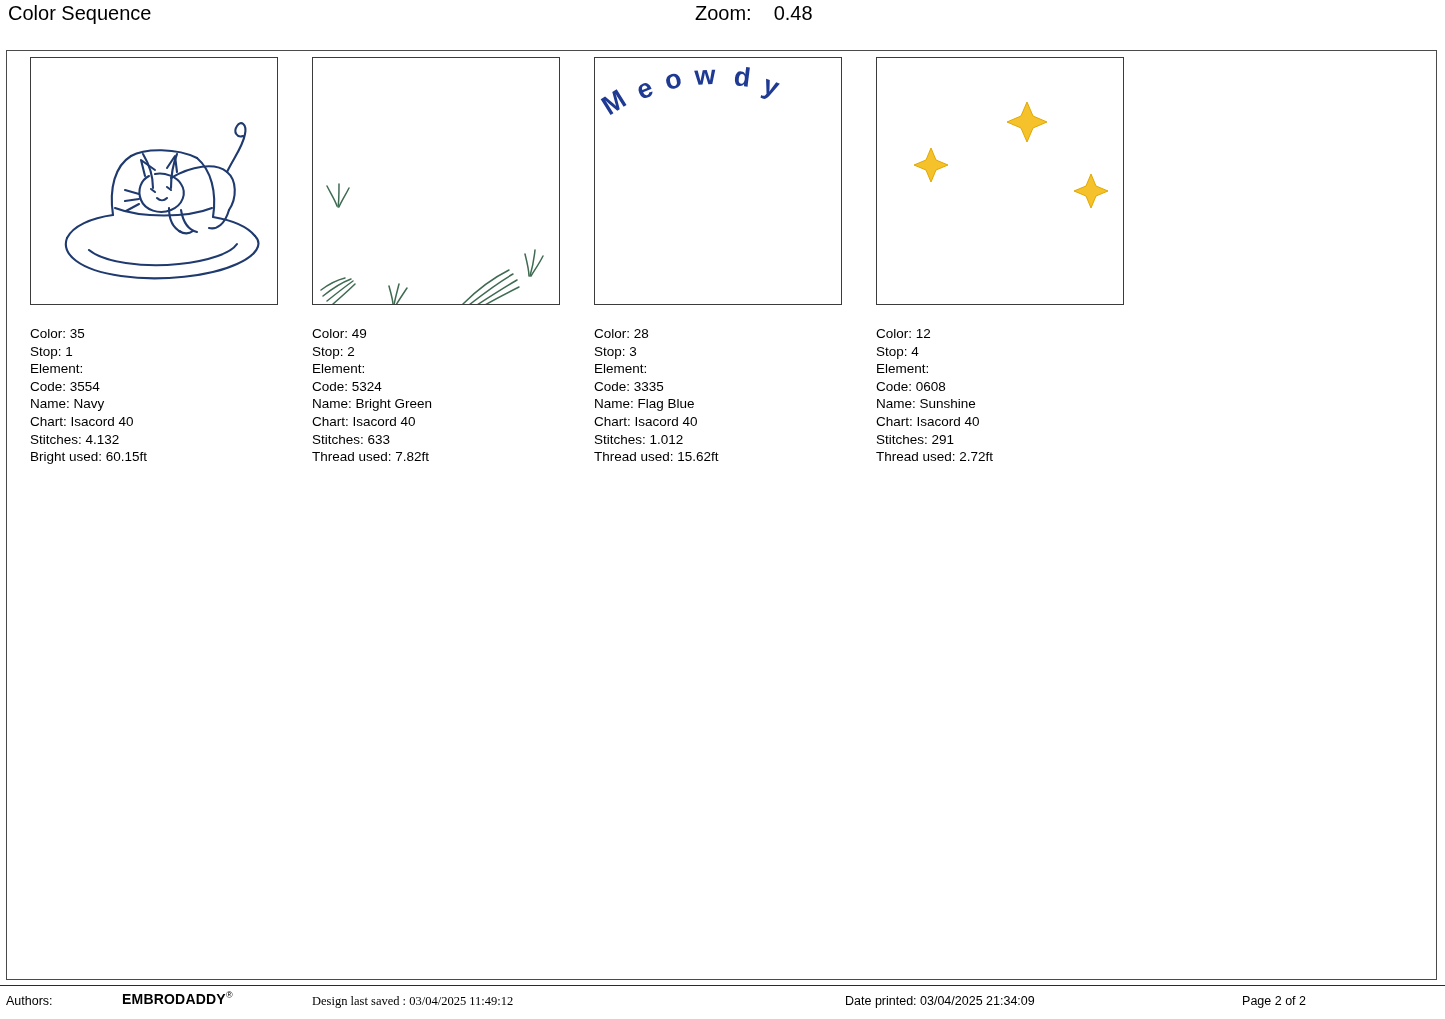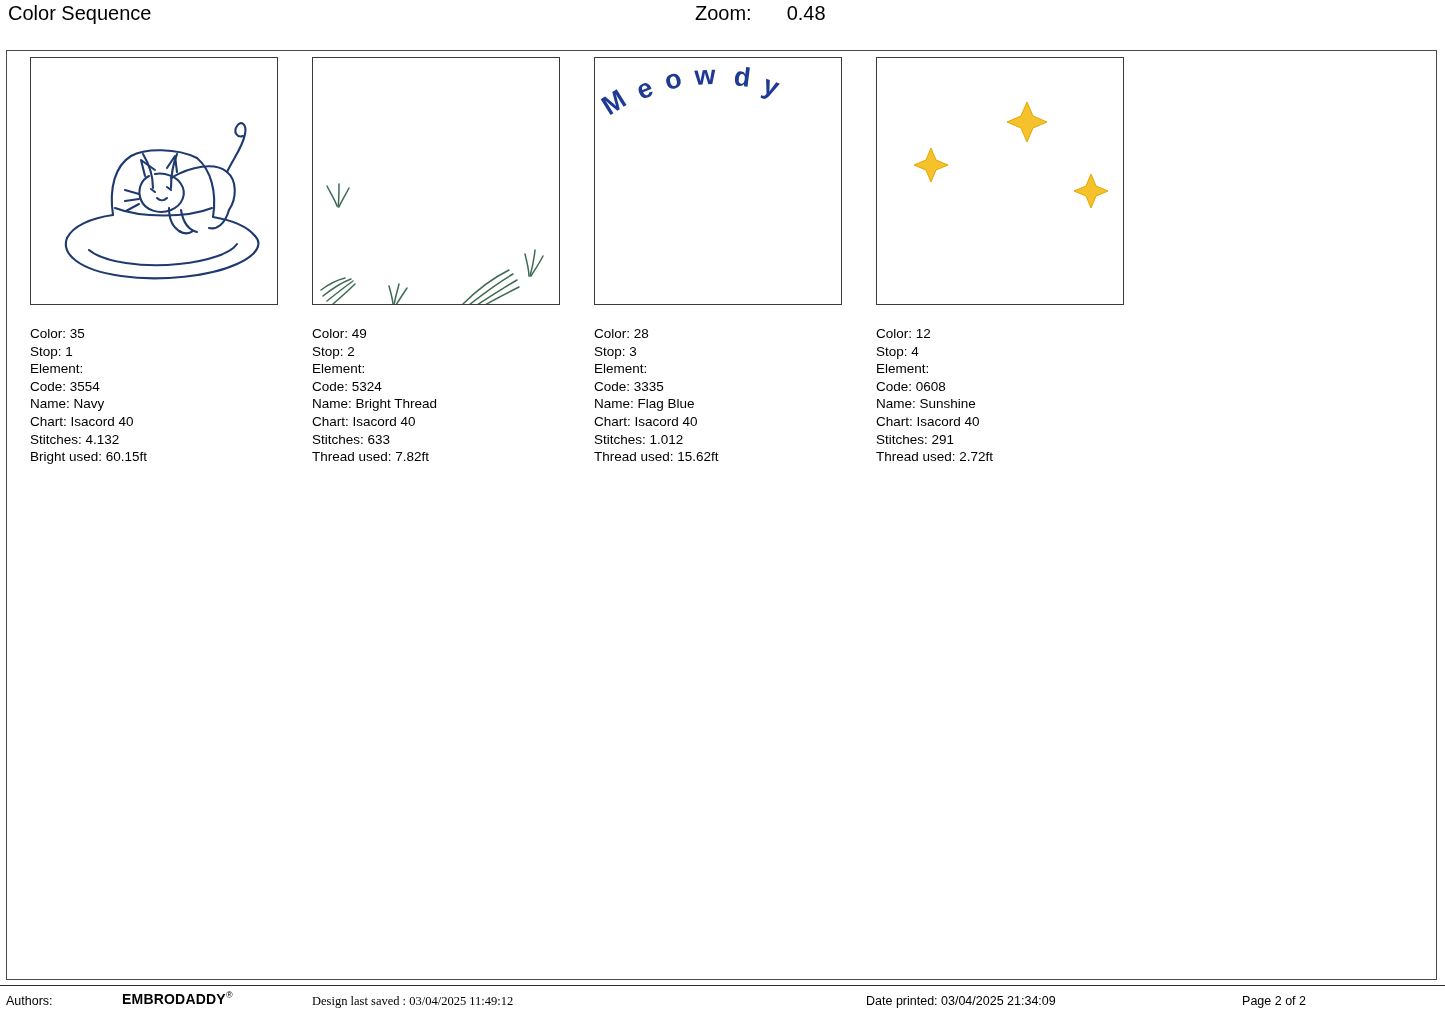--- a/index.html
+++ b/index.html
@@ -32,21 +32,21 @@
     color: #000;
     white-space: nowrap;
   }
   .zoom-wrap {
     position: absolute;
     left: 695px;
     top: 2px;
     font-size: 20px;
     white-space: nowrap;
   }
-  .zoom-label { margin-right: 35px; }
+  .zoom-label { margin-right: 22px; }
   .zoom-value { }
 
   
   .page-frame {
     position: absolute;
     left: 6px;
     top: 50px;
     width: 1431px;
     height: 930px;
     border: 1px solid #4a4a4a;
@@ -102,21 +102,21 @@
     height: 30px;
     font-size: 12.5px;
   }
   .f-authors { position: absolute; left: 6px; top: 6px; }
   .f-brand {
     position: absolute; left: 122px; top: 2px;
     font-size: 14px; font-weight: bold; letter-spacing: .2px;
   }
   .f-brand sup { font-size: 9px; font-weight: normal; }
   .f-saved { position: absolute; left: 312px; top: 6px; font-family: Liberation Serif, serif; }
-  .f-printed { position: absolute; left: 866px; top: 6px; }
+  .f-printed { position: absolute; left: 845px; top: 6px; }
   .f-page { position: absolute; right: 8px; top: 6px; }
 
   
   .art { position: absolute; inset: 0; }
   .art svg { display: block; }
 
   
   .meowdy {
     position: absolute;
     left: 0; top: 0;
@@ -226,21 +226,21 @@
             <path d="M230 198 C226 206 221 213 218 218"></path>
           </g>
         </svg>
       </div>
     </div>
     <div class="block-info">
       <div>Color: 49</div>
       <div>Stop: 2</div>
       <div>Element:</div>
       <div>Code: 5324</div>
-      <div>Name: Bright Thread</div>
+      <div>Name: Bright Green</div>
       <div>Chart: Isacord 40</div>
       <div>Stitches: 633</div>
       <div>Thread used: 7.82ft</div>
     </div>
   </div>
 
   <div class="block">
     <div class="swatch">
       <div class="meowdy">
         <svg width="248" height="248" viewBox="0 0 248 248" xmlns="http://www.w3.org/2000/svg">

